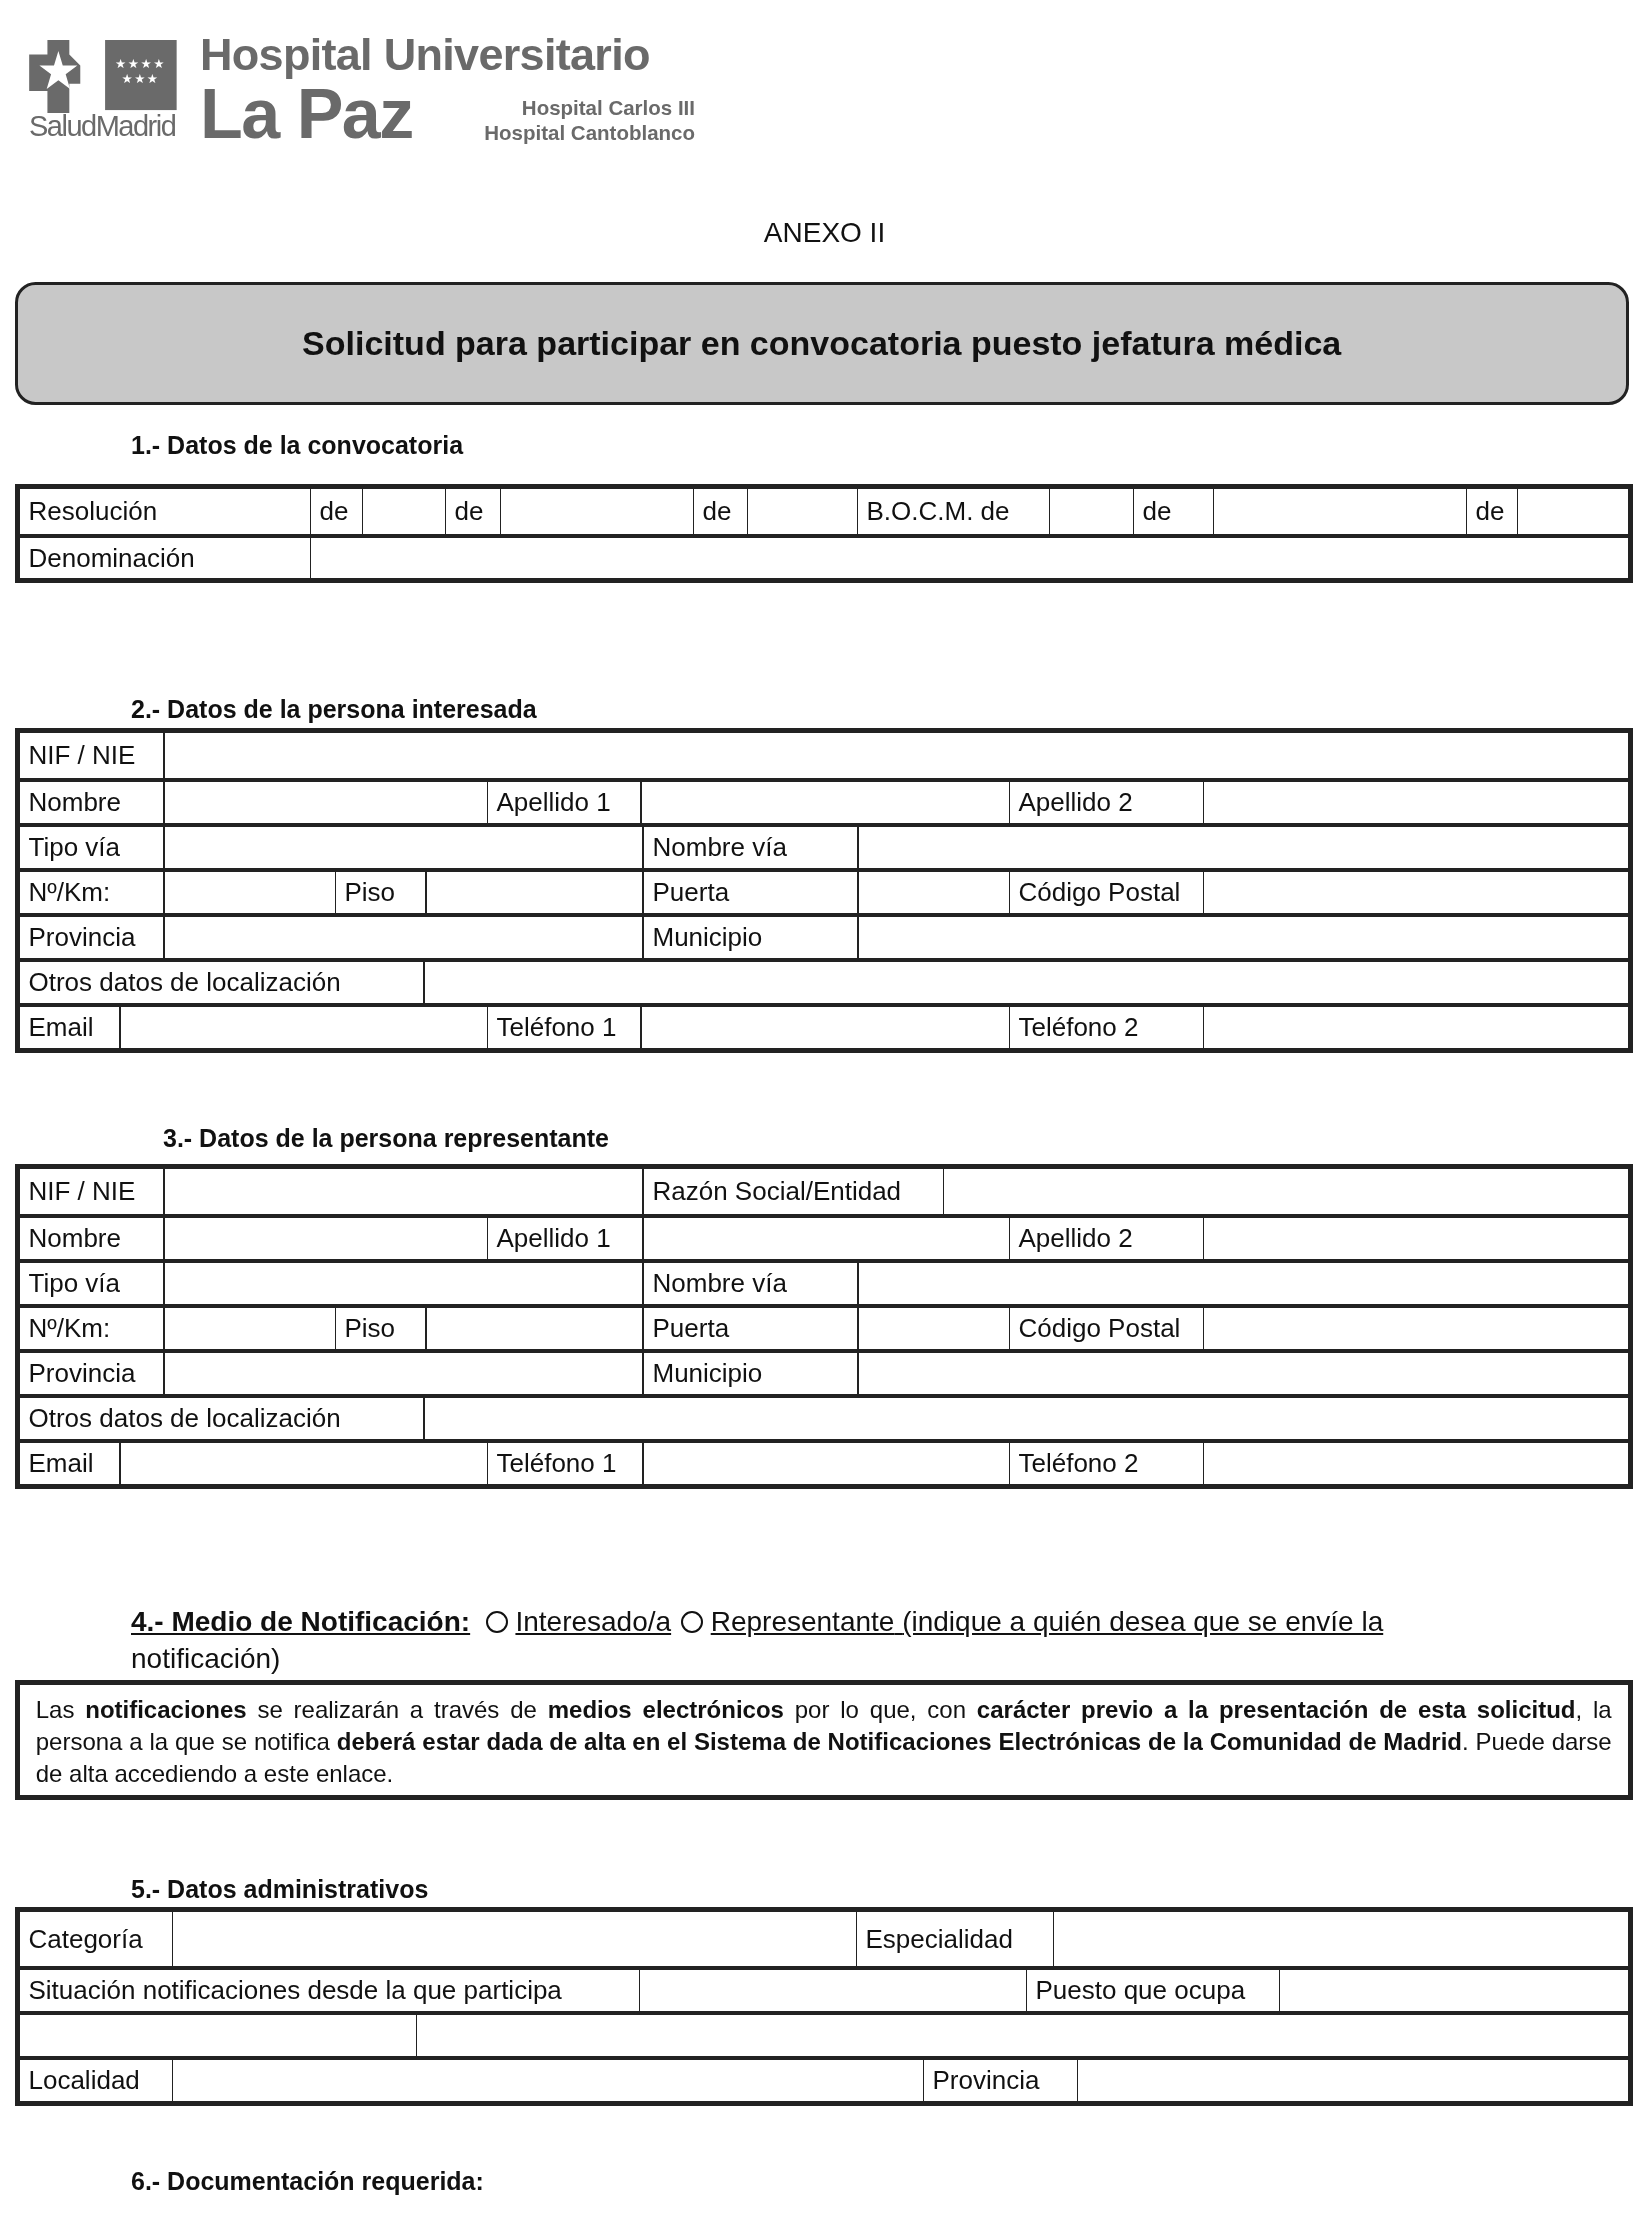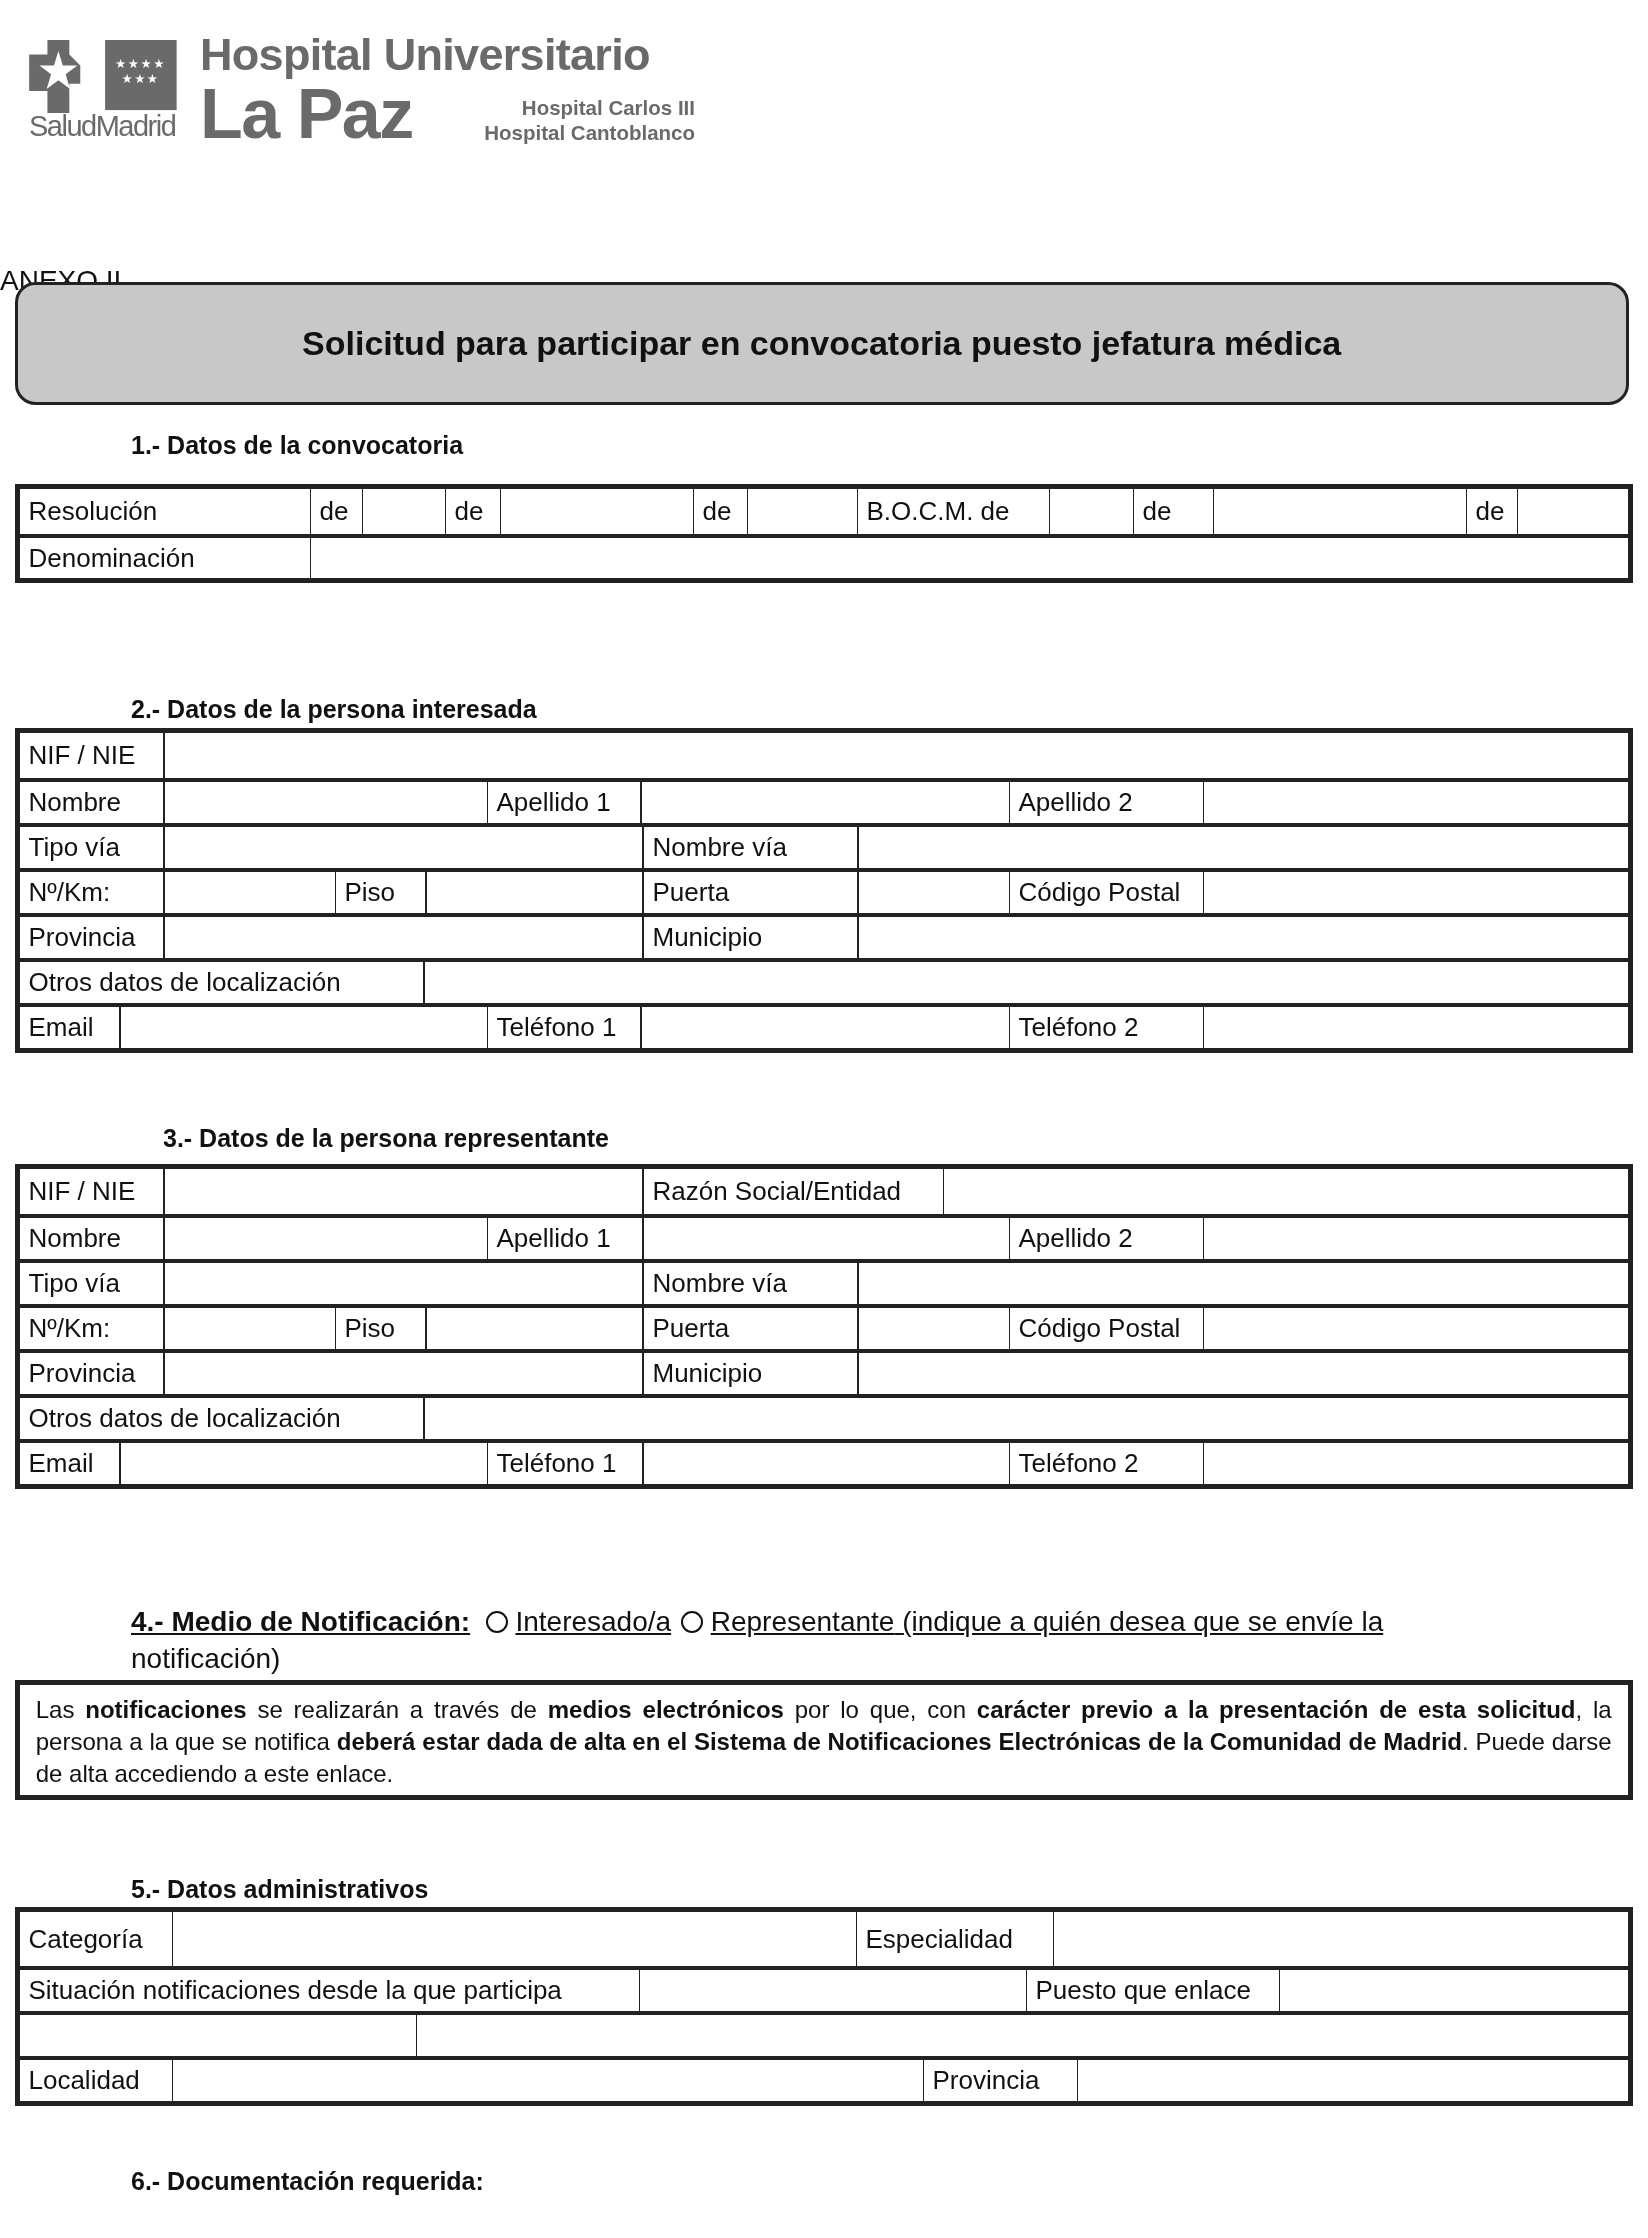--- a/index.html
+++ b/index.html
@@ -7,21 +7,21 @@
          font-family: "Liberation Sans", "DejaVu Sans", sans-serif; color: #111; }
   .abs { position: absolute; }
 
   
   .logo-mark { left: 29px; top: 40px; width: 150px; height: 103px; }
   .logo-salud { left: 29px; top: 110px; font-size: 29px; color: #6a6a6a; letter-spacing: -1.5px; }
   .logo-l1 { left: 200px; top: 29px; font-size: 45px; font-weight: bold; color: #6a6a6a; letter-spacing: -0.7px; white-space: nowrap; }
   .logo-l2 { left: 200px; top: 79px; font-size: 70px; font-weight: bold; color: #6a6a6a; letter-spacing: -1.5px; white-space: nowrap; line-height: 1; }
   .logo-sub { left: 469px; top: 95px; width: 226px; font-size: 20.5px; font-weight: bold; color: #6a6a6a; text-align: right; line-height: 25px; white-space: nowrap; }
 
-  .anexo { left: 0; width: 1649px; top: 217px; font-size: 28px; margin-top: 48px; }
+  .anexo { left: 0; width: 1649px; top: 217px; text-align: center; font-size: 28px; }
 
   .title-box { left: 14.7px; top: 282px; width: 1614px; height: 123px;
                background: #c8c8c8; border: 3.7px solid #222; border-radius: 20.5px; box-sizing: border-box;
                display: flex; align-items: center; justify-content: center; }
   .title-box span { font-size: 34px; font-weight: bold; }
 
   .section-h { left: 131px; font-size: 25px; font-weight: bold; white-space: nowrap; }
 
   
   .ftable { position: absolute; left: 14.7px; width: 1618px; border: 5.1px solid #222; box-sizing: border-box; background: #fff; }
@@ -204,21 +204,21 @@
 <div class="ftable" style="top:1907px;">
   <div class="frow" style="height:54px;">
     <div class="cell first" style="left:0;width:152px;">Categoría</div>
     <div class="cell thin input" style="left:152px;width:684px;"></div>
     <div class="cell thin" style="left:836px;width:197px;">Especialidad</div>
     <div class="cell thin input" style="left:1033px;right:0;"></div>
   </div>
   <div class="frow" style="height:45px;">
     <div class="cell first" style="left:0;width:619px;">Situación notificaciones desde la que participa</div>
     <div class="cell thin input" style="left:619px;width:387px;"></div>
-    <div class="cell thin" style="left:1006px;width:252px;">Puesto que enlace</div>
+    <div class="cell thin" style="left:1006px;width:252px;">Puesto que ocupa</div>
     <div class="cell thin input" style="left:1259px;right:0;"></div>
   </div>
   <div class="frow" style="height:45px;">
     <div class="cell thin input" style="left:396px;right:0;"></div>
   </div>
   <div class="frow" style="height:45px;">
     <div class="cell first" style="left:0;width:152px;">Localidad</div>
     <div class="cell thin input" style="left:152px;width:751px;"></div>
     <div class="cell thin" style="left:903px;width:154px;">Provincia</div>
     <div class="cell thin input" style="left:1057px;right:0;"></div>

